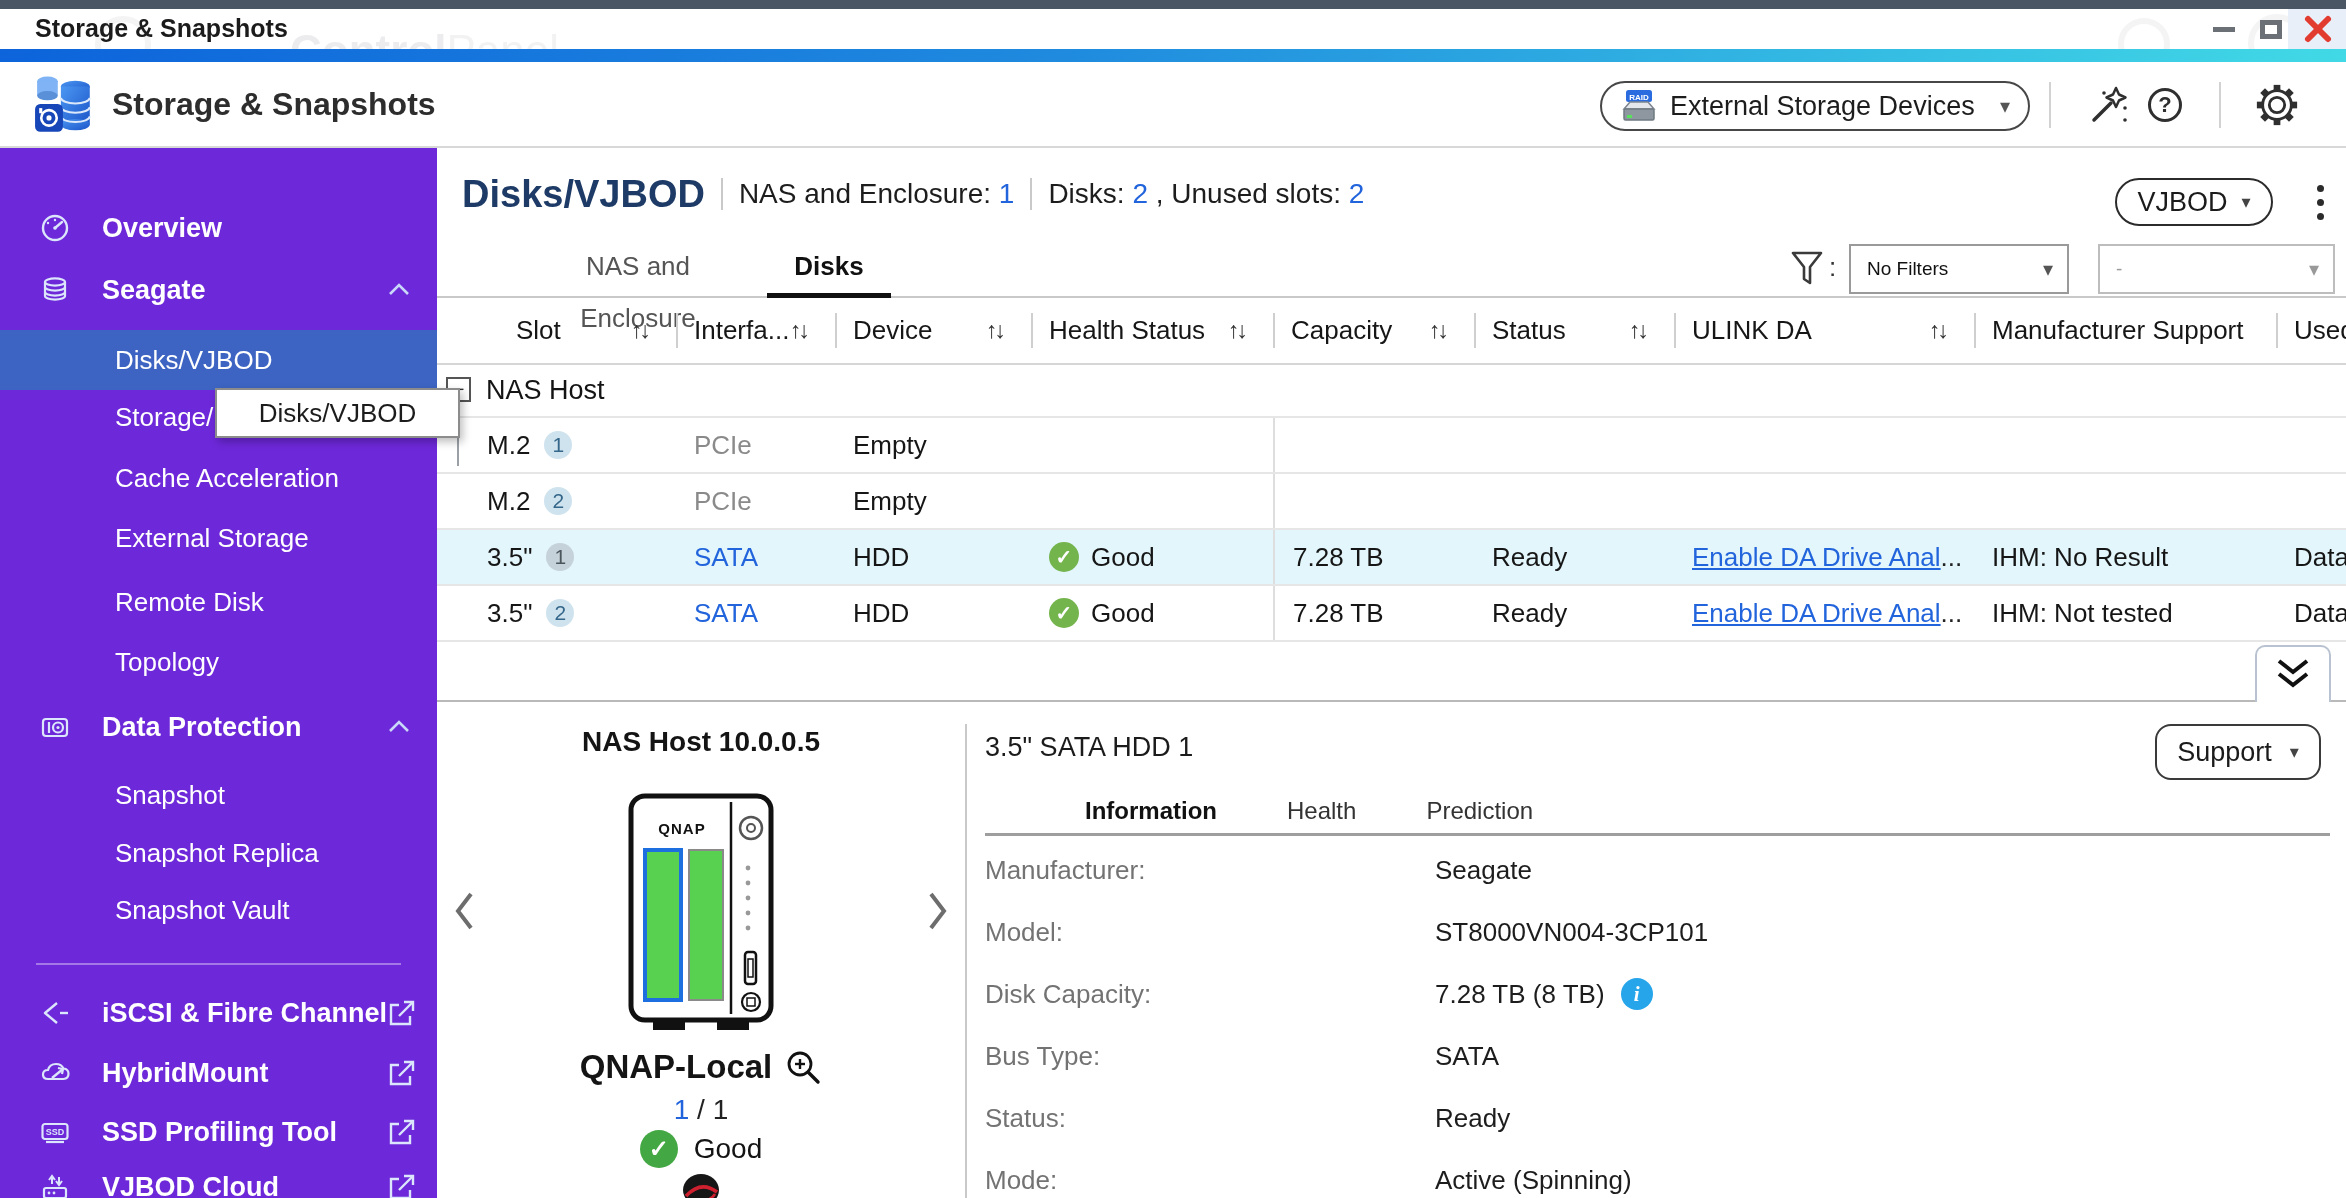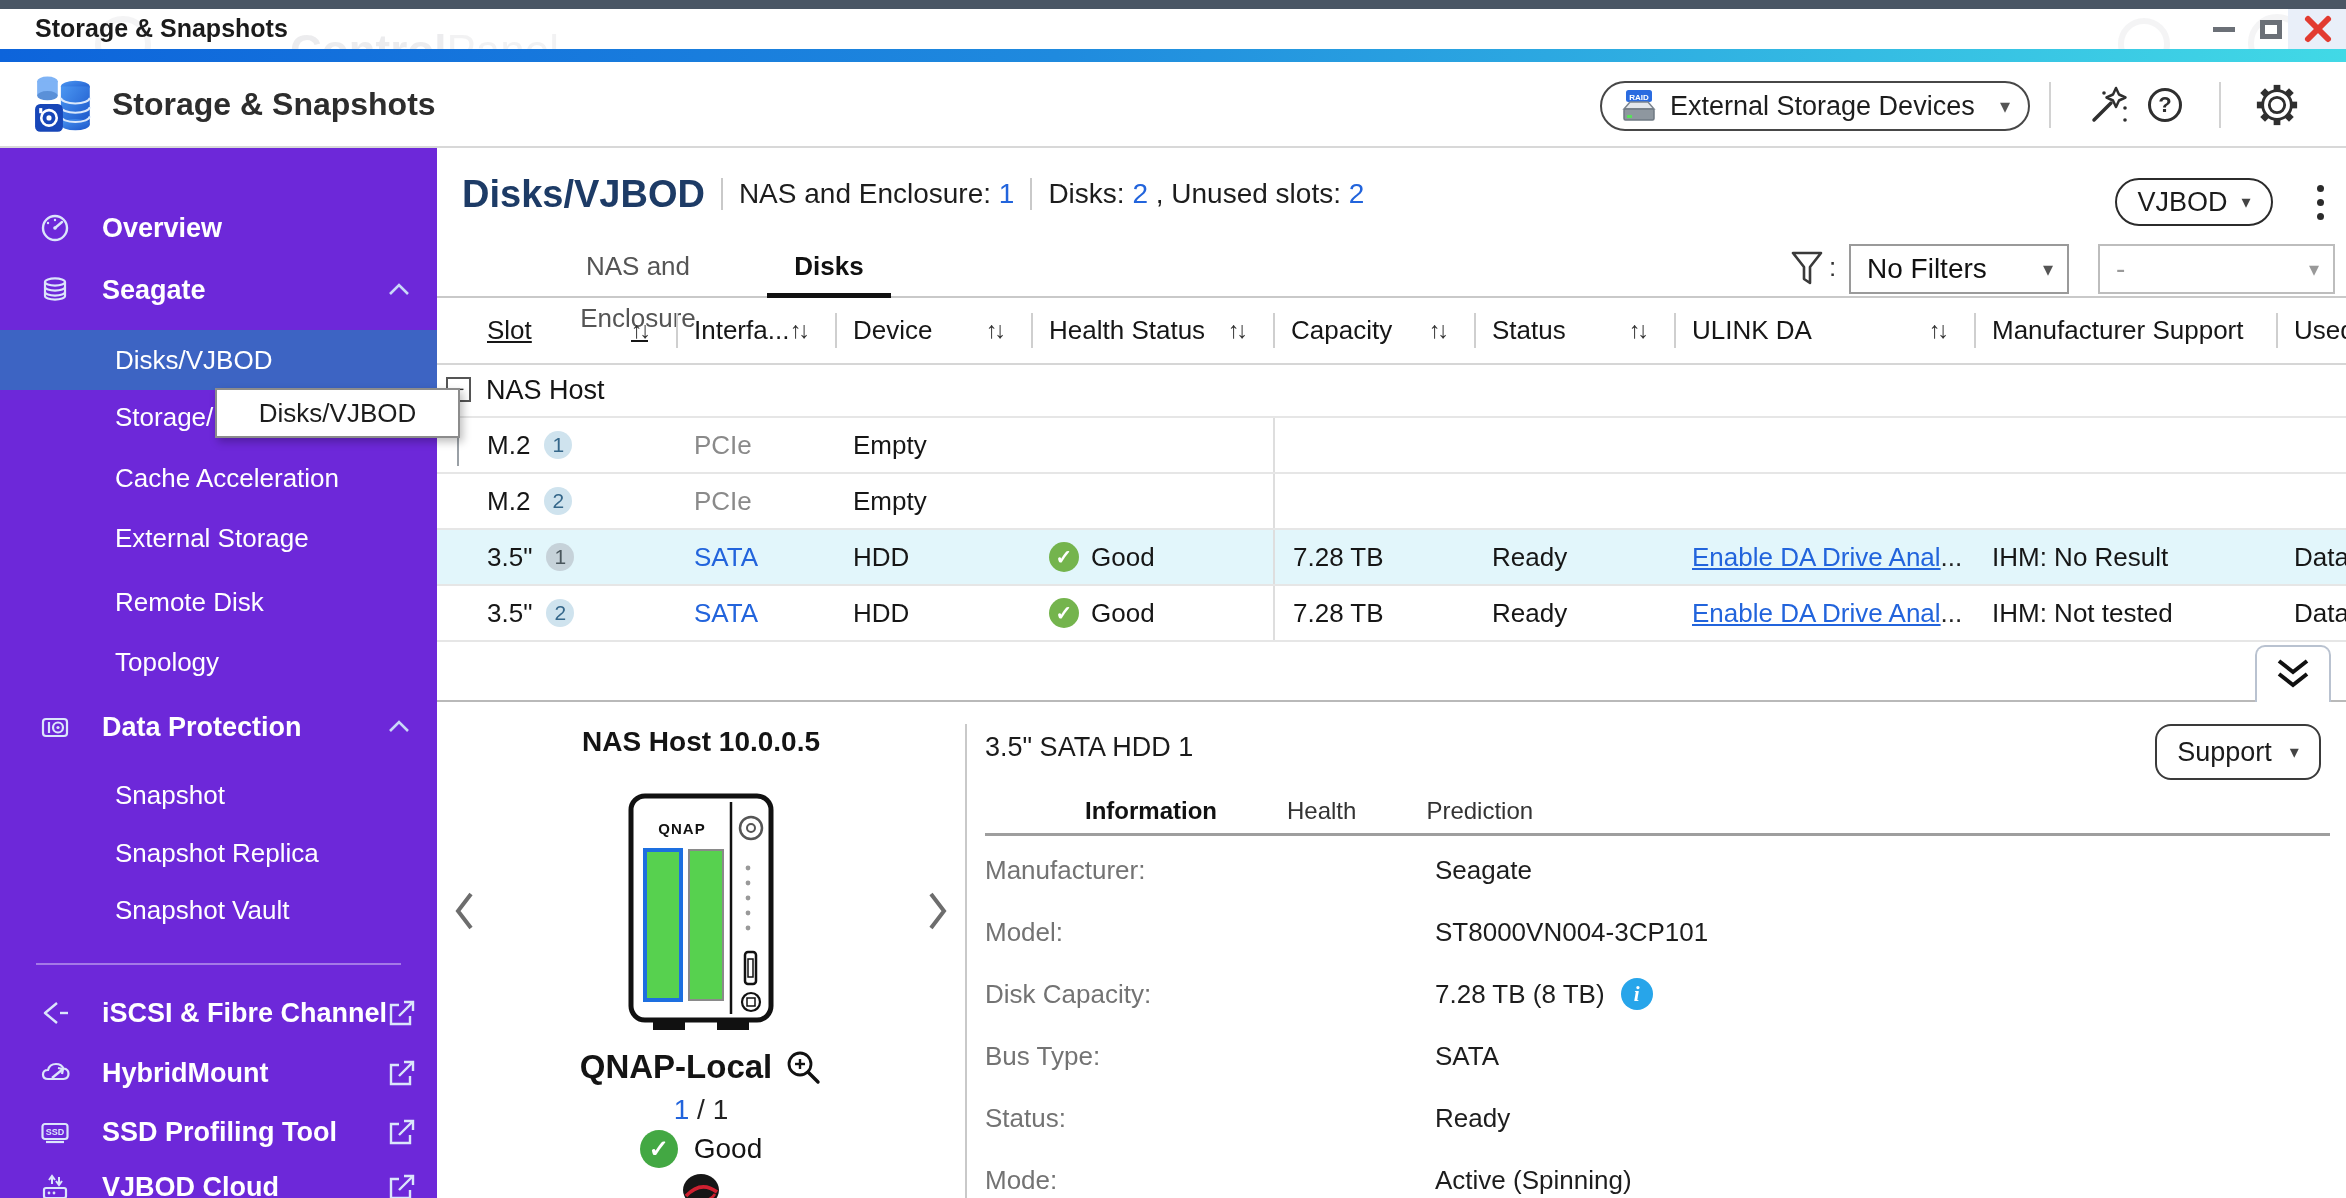--- a/index.html
+++ b/index.html
@@ -69,31 +69,31 @@
     align-items:center; justify-content:center; gap:7px; cursor:pointer; }
   .kebab i { width:7px; height:7px; background:#2b2b2b; border-radius:50%; }
 
   
   .tab-row { position:absolute; top:92px; left:0; width:100%; height:58px; border-bottom:2px solid #c9c9c9; }
   .tab { position:absolute; top:0; height:58px; line-height:52px; font-size:26px; color:#555; text-align:center; cursor:pointer; }
   .tab.active { font-weight:bold; color:#111; border-bottom:5px solid #111; }
   .funnel { position:absolute; left:1352px; top:9px; cursor:pointer; }
   .funnel-colon { position:absolute; left:1392px; top:12px; font-size:26px; color:#333; }
   .filter-box { position:absolute; top:4px; height:50px; border:2px solid #9a9a9a; background:#fff; display:flex; align-items:center; cursor:pointer; }
-  .filter-box .f-label { margin-left:16px; font-size:28px; color:#111; }
+  .filter-box .f-label { margin-left:16px; font-size:19px; color:#111; }
   .filter-box .caret { margin-left:auto; margin-right:14px; font-size:20px; color:#555; }
   .filter-box.secondary { border-color:#bdbdbd; }
   .filter-box.secondary .f-label { color:#9a9a9a; }
   .filter-box.secondary .caret { color:#999; }
 
   
   .t-grid { display:grid; grid-template-columns:239px 159px 196px 242px 201px 200px 300px 302px 1fr; }
   .table-header { position:absolute; top:150px; left:0; width:100%; height:67px; border-bottom:2px solid #d6d6d6; }
   .hcell { position:relative; display:flex; align-items:center; font-size:26px; color:#161616; padding-left:18px; overflow:hidden; white-space:nowrap; }
-  .hcell.first { padding-left:50px;text-decoration:underline; }
+  .hcell.first { padding-left:79px; }
   .hcell:not(.first)::before { content:''; position:absolute; left:0; top:15px; bottom:15px; width:2px; background:#cfcfcf; }
   .sort { margin-left:auto; padding-right:28px; font-size:23px; color:#333; letter-spacing:-3px; cursor:pointer; }
 
   .rows { position:absolute; top:217px; left:0; width:100%; }
   .group-row { position:relative; height:53px; border-bottom:2px solid #e6e6e6; display:flex; align-items:center; }
   .tree-box { position:absolute; left:9px; top:12px; width:25px; height:25px; border:2px solid #555; background:#fff;
     display:flex; align-items:center; justify-content:center; font-size:20px; color:#333; cursor:pointer; z-index:5; }
   .group-label { margin-left:49px; font-size:27px; color:#141414; }
   .tree-line { position:absolute; left:20px; top:252px; width:2px; height:66px; background:#9aa0a6; z-index:4; }
   .trow { height:56px; border-bottom:2px solid #e6e6e6; }

